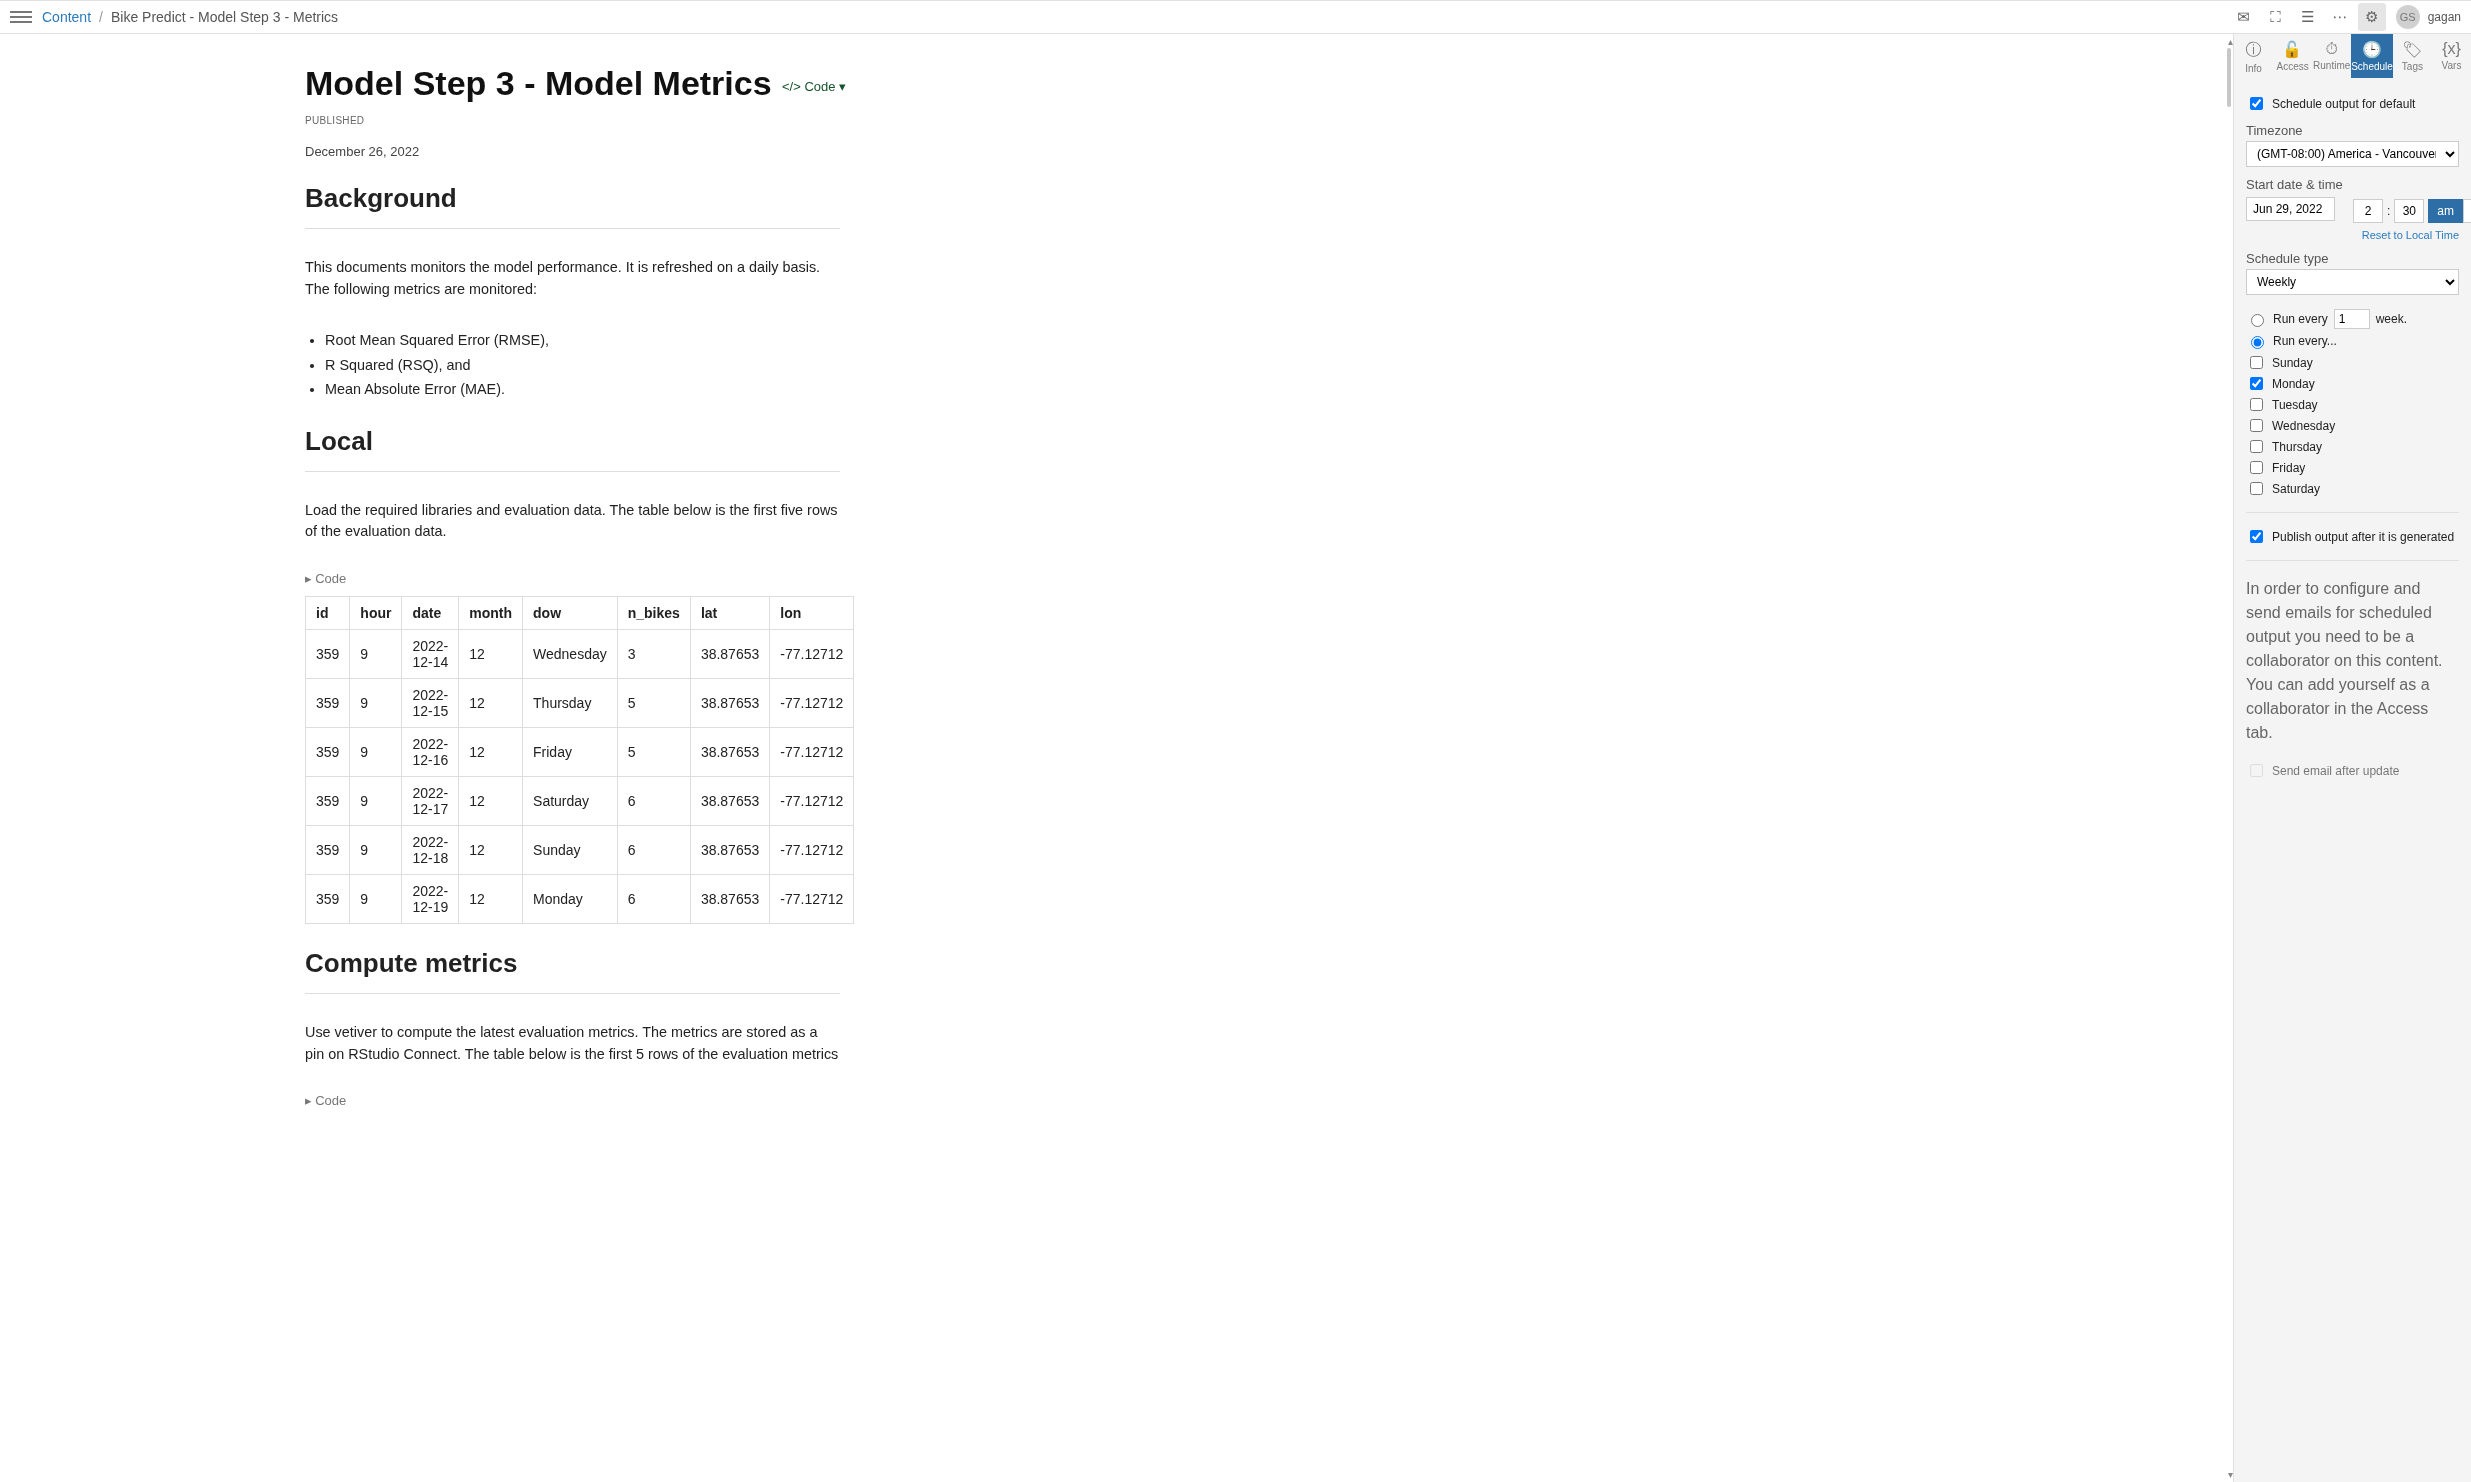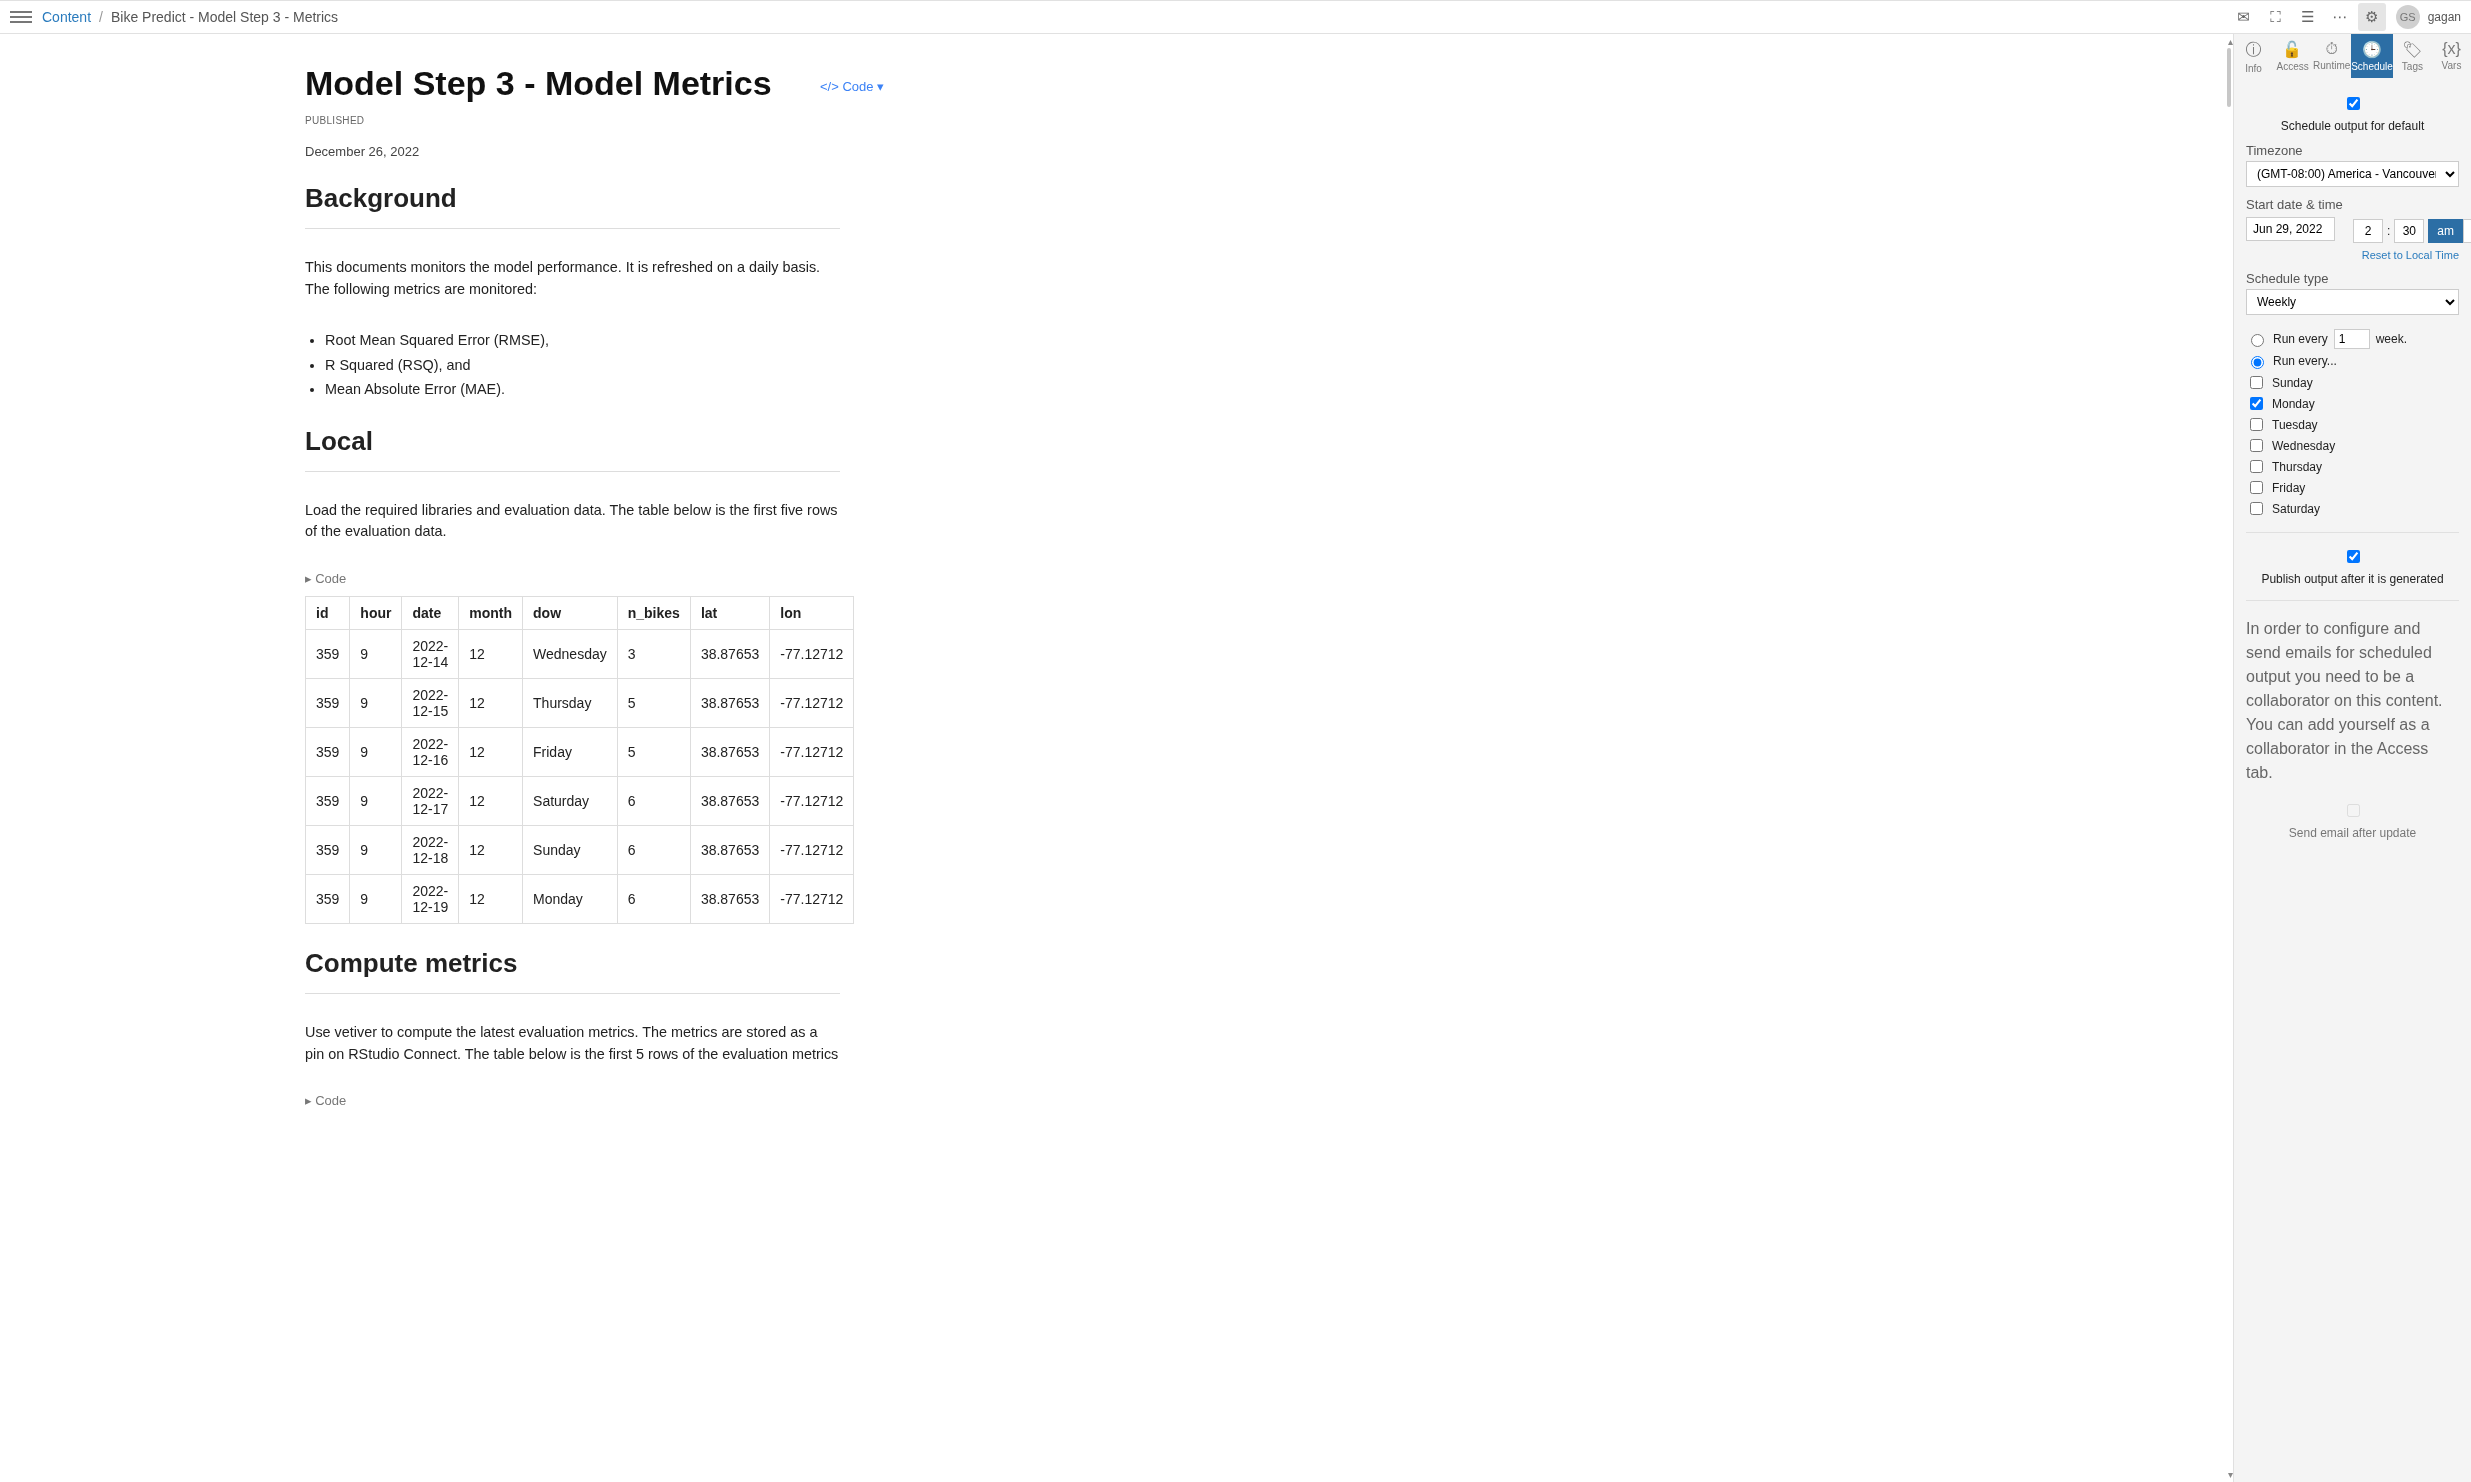--- a/index.html
+++ b/index.html
@@ -23,21 +23,21 @@
   
   .main { flex:1; display:flex; overflow:hidden; }
   .doc-wrapper { flex:1; position:relative; overflow:auto; background:#fff;}
   .scroll-indicator { position:absolute; top:0; right:0; width:8px; bottom:0; }
   .scroll-indicator .arrow { position:absolute; right:0; font-size:10px; color:#888;}
   .scroll-indicator .arrow.up { top:2px;}
   .scroll-indicator .arrow.down { bottom:2px;}
   .scroll-indicator::before { content:""; position:absolute; top:14px; right:2px; width:4px; height:59px; background:#c7c7c7; border-radius:2px;}
 
   .doc { max-width:535px; margin:30px 0 59px 305px; }
-  .code-menu { position:absolute; top:45px; left:820px; color:#3b82f6; font-size:13px; white-space:nowrap; cursor:pointer;}
+  .code-menu { position:absolute; top:45px; left:782px; color:#14532d; font-size:13px; white-space:nowrap; cursor:pointer;}
   .doc h1 { font-size:34px; font-weight:600; margin:0 0 12px 0; color:#111;}
   .pub-label { font-size:10px; color:#666; margin-bottom:18px; letter-spacing:0.3px;}
   .pub-date { font-size:13px; color:#444; margin-bottom:24px;}
   .doc h2 { font-size:26px; font-weight:600; margin:24px 0 4px 0; border-bottom:1px solid #ddd; padding-bottom:14px;}
   .doc p { font-size:14.4px; line-height:1.5; margin:28px 0;}
   .doc ul { margin:8px 0 16px 20px; padding:0; font-size:14.4px; line-height:1.7;}
   .codeexp { font-size:13px; color:#777; cursor:pointer; display:flex; align-items:center; gap:4px;}
 
   table.data { width:100%; border-collapse:collapse; margin-top:10px; font-size:14px;}
   table.data th, table.data td { border:1px solid #ddd; padding:8px 10px;}
@@ -45,21 +45,21 @@
   table.data td.num, table.data th.num { }
 
   
   .rightpanel { width:238px; min-width:238px; background:#f4f4f4; border-left:1px solid #e0e0e0; overflow:auto; font-size:12px; }
   .rtabs { display:flex; }
   .rtab { flex:1; text-align:center; padding:6px 0 4px 0; font-size:10px; color:#7a7a7a; cursor:pointer; }
   .rtab .ico { display:block; font-size:16px; margin-bottom:2px; color:#7a7a7a;}
   .rtab.active { background:#2c6ea5; color:#fff; }
   .rtab.active .ico { color:#fff;}
   .rbody { padding:10px 12px; }
-  .rbody label.chk { display:flex; align-items:center; gap:6px; margin:6px 0; font-size:12px;flex-direction:column;}
+  .rbody label.chk { display:flex; align-items:center; gap:6px; margin:6px 0; font-size:12px;}
   .fld-label { font-size:13px; color:#555; margin-top:10px; margin-bottom:3px;}
   select.full, .dateinput { width:100%; border:1px solid #ccc; background:#fff; padding:4px 6px; font-size:12px; }
   .timerow { display:flex; align-items:center; gap:4px; margin-top:4px;}
   .timerow input[type=text]{ width:30px; text-align:center; border:1px solid #ccc; padding:4px 2px; font-size:12px;}
   .ampm { display:flex; }
   .ampm span { border:1px solid #ccc; padding:4px 8px; font-size:12px; background:#fff; cursor:pointer;}
   .ampm span.active { background:#2c6ea5; color:#fff; border-color:#2c6ea5;}
   .reset { text-align:right; font-size:11px; margin-top:6px;}
   .reset a { color:#2a7bbd; text-decoration:none; cursor:pointer;}
   .radio-row { display:flex; align-items:center; gap:6px; margin:4px 0; font-size:12px;}

